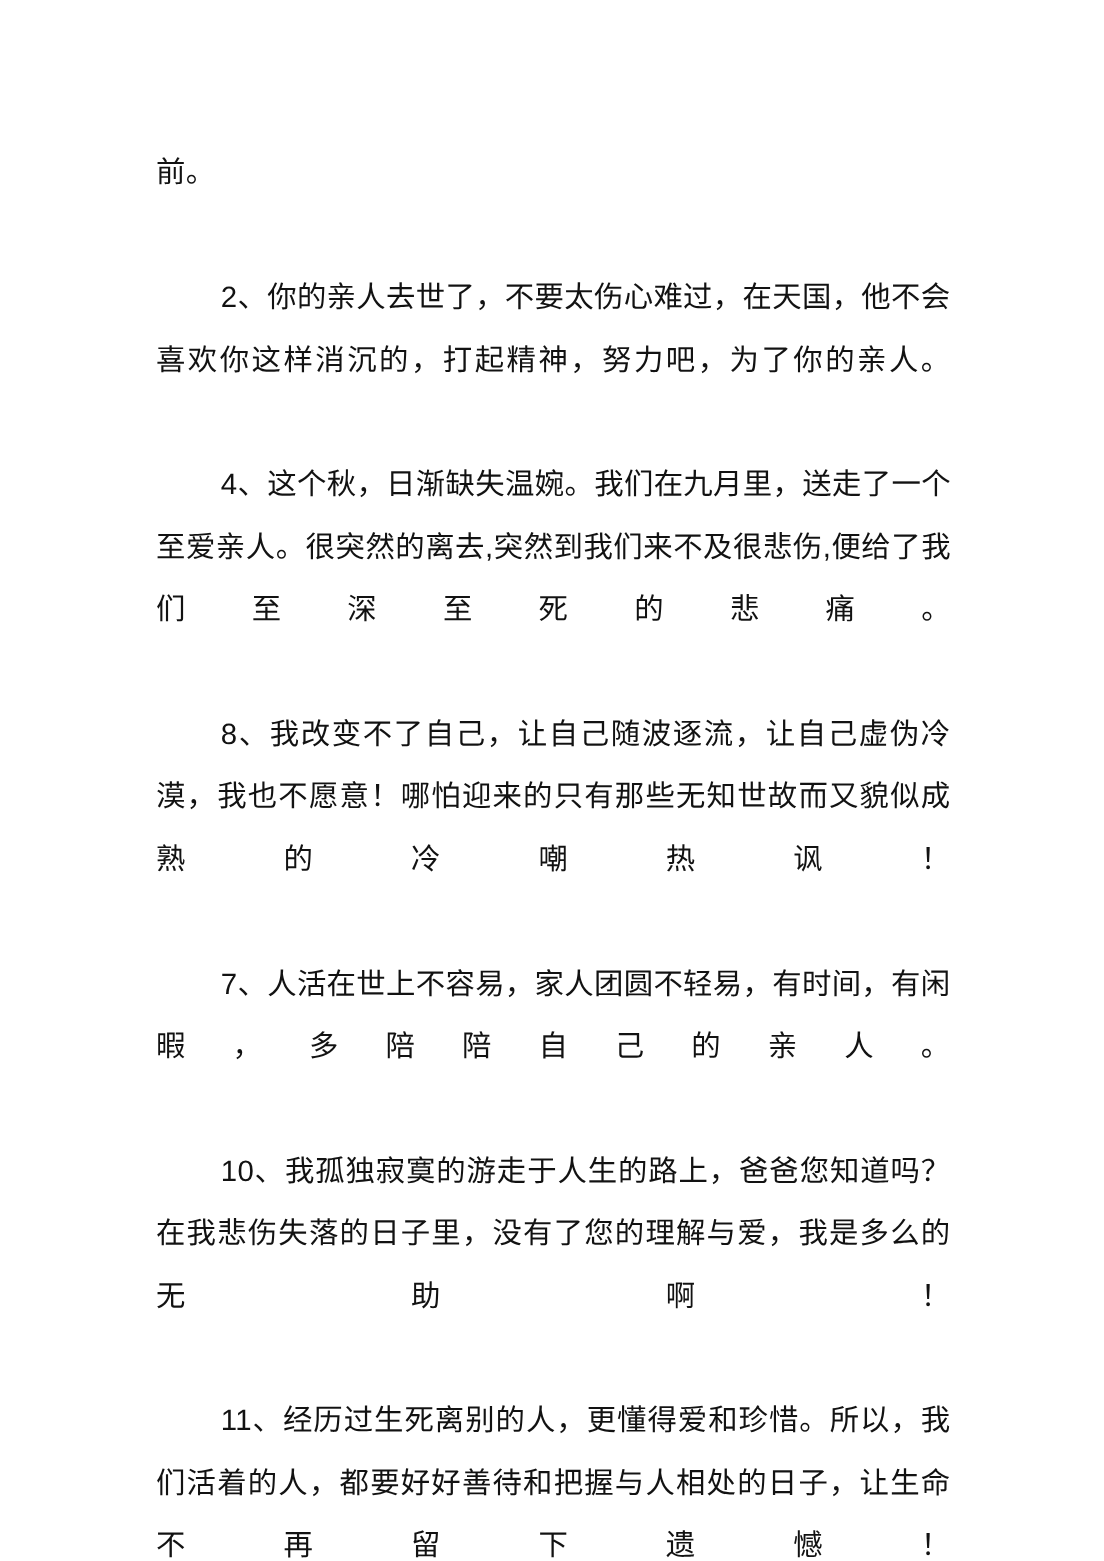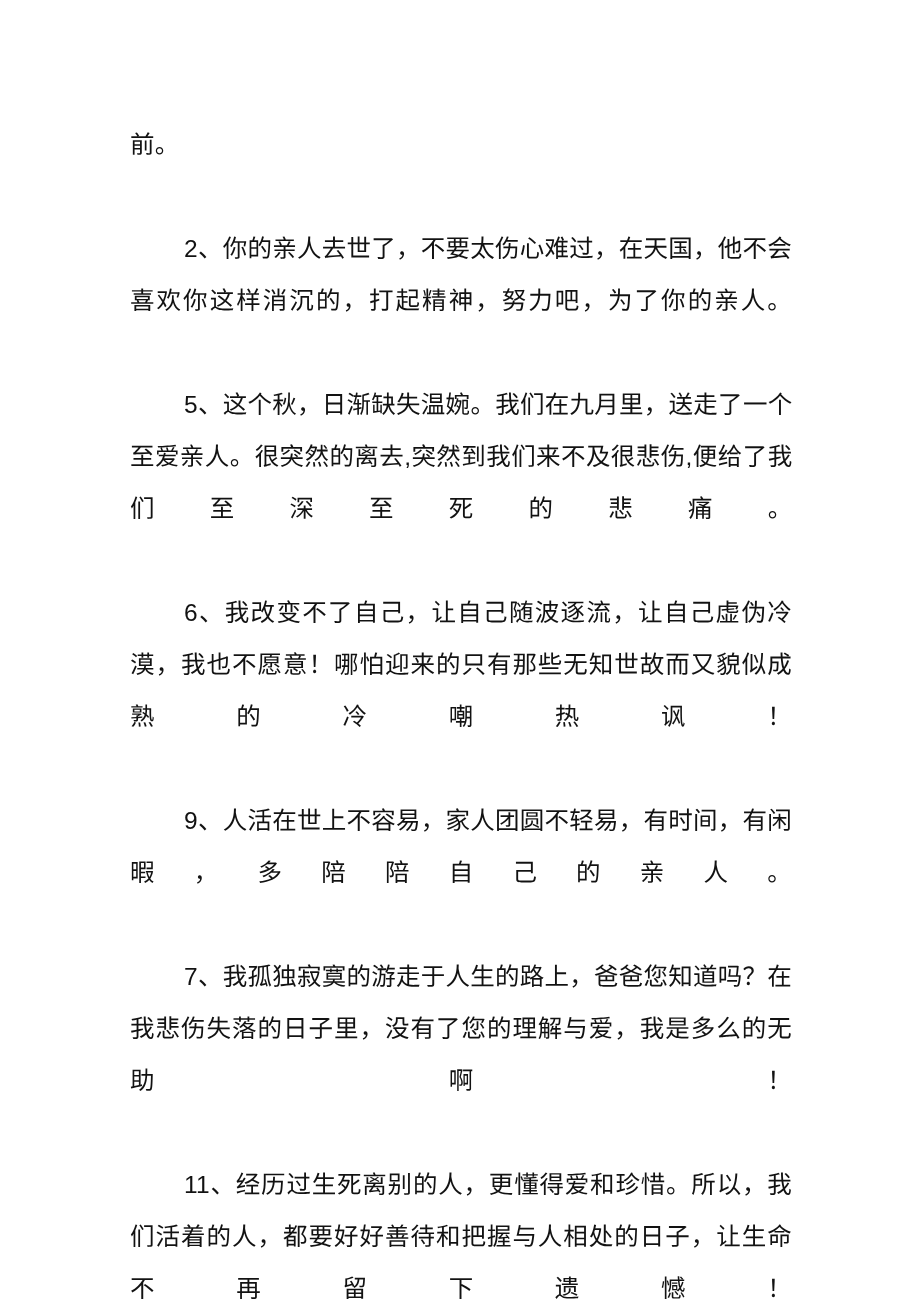--- a/index.html
+++ b/index.html
@@ -70,25 +70,25 @@
 <body>
 
 <div id="page">
 
   <div id="text-body">
 
     <p class="para continuation">前。</p>
 
     <p class="para indented">2、你的亲人去世了，不要太伤心难过，在天国，他不会喜欢你这样消沉的，打起精神，努力吧，为了你的亲人。</p>
 
-    <p class="para indented tight">5、这个秋，日渐缺失温婉。我们在九月里，送走了一个至爱亲人。很突然的离去,突然到我们来不及很悲伤,便给了我们至深至死的悲痛。</p>
+    <p class="para indented tight">4、这个秋，日渐缺失温婉。我们在九月里，送走了一个至爱亲人。很突然的离去,突然到我们来不及很悲伤,便给了我们至深至死的悲痛。</p>
 
-    <p class="para indented">6、我改变不了自己，让自己随波逐流，让自己虚伪冷漠，我也不愿意！哪怕迎来的只有那些无知世故而又貌似成熟的冷嘲热讽！</p>
+    <p class="para indented">8、我改变不了自己，让自己随波逐流，让自己虚伪冷漠，我也不愿意！哪怕迎来的只有那些无知世故而又貌似成熟的冷嘲热讽！</p>
 
-    <p class="para indented">9、人活在世上不容易，家人团圆不轻易，有时间，有闲暇，多陪陪自己的亲人。</p>
+    <p class="para indented">7、人活在世上不容易，家人团圆不轻易，有时间，有闲暇，多陪陪自己的亲人。</p>
 
-    <p class="para indented">7、我孤独寂寞的游走于人生的路上，爸爸您知道吗？在我悲伤失落的日子里，没有了您的理解与爱，我是多么的无助啊！</p>
+    <p class="para indented">10、我孤独寂寞的游走于人生的路上，爸爸您知道吗？在我悲伤失落的日子里，没有了您的理解与爱，我是多么的无助啊！</p>
 
     <p class="para indented">11、经历过生死离别的人，更懂得爱和珍惜。所以，我们活着的人，都要好好善待和把握与人相处的日子，让生命不再留下遗憾！</p>
 
   </div>
 
 </div>
 
 </body></html>

